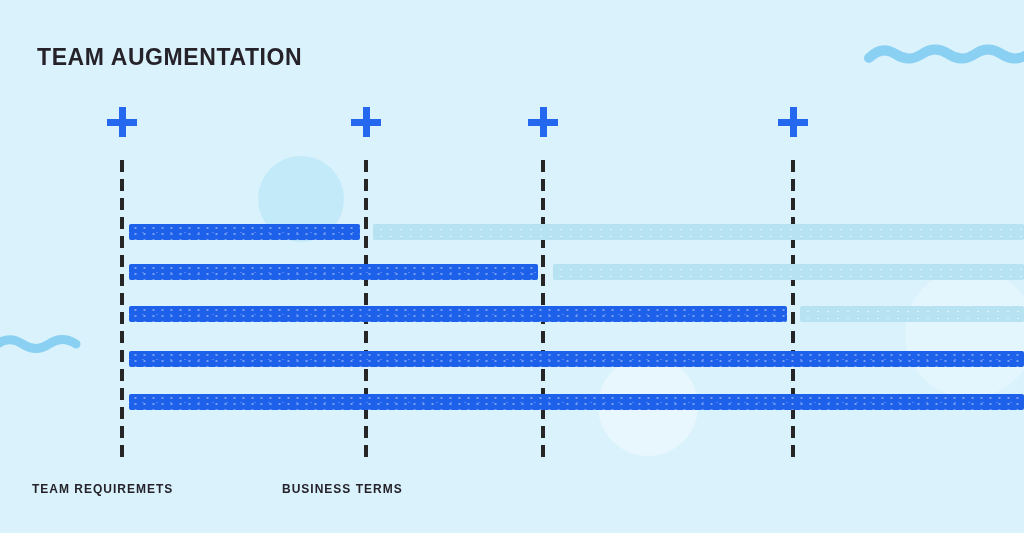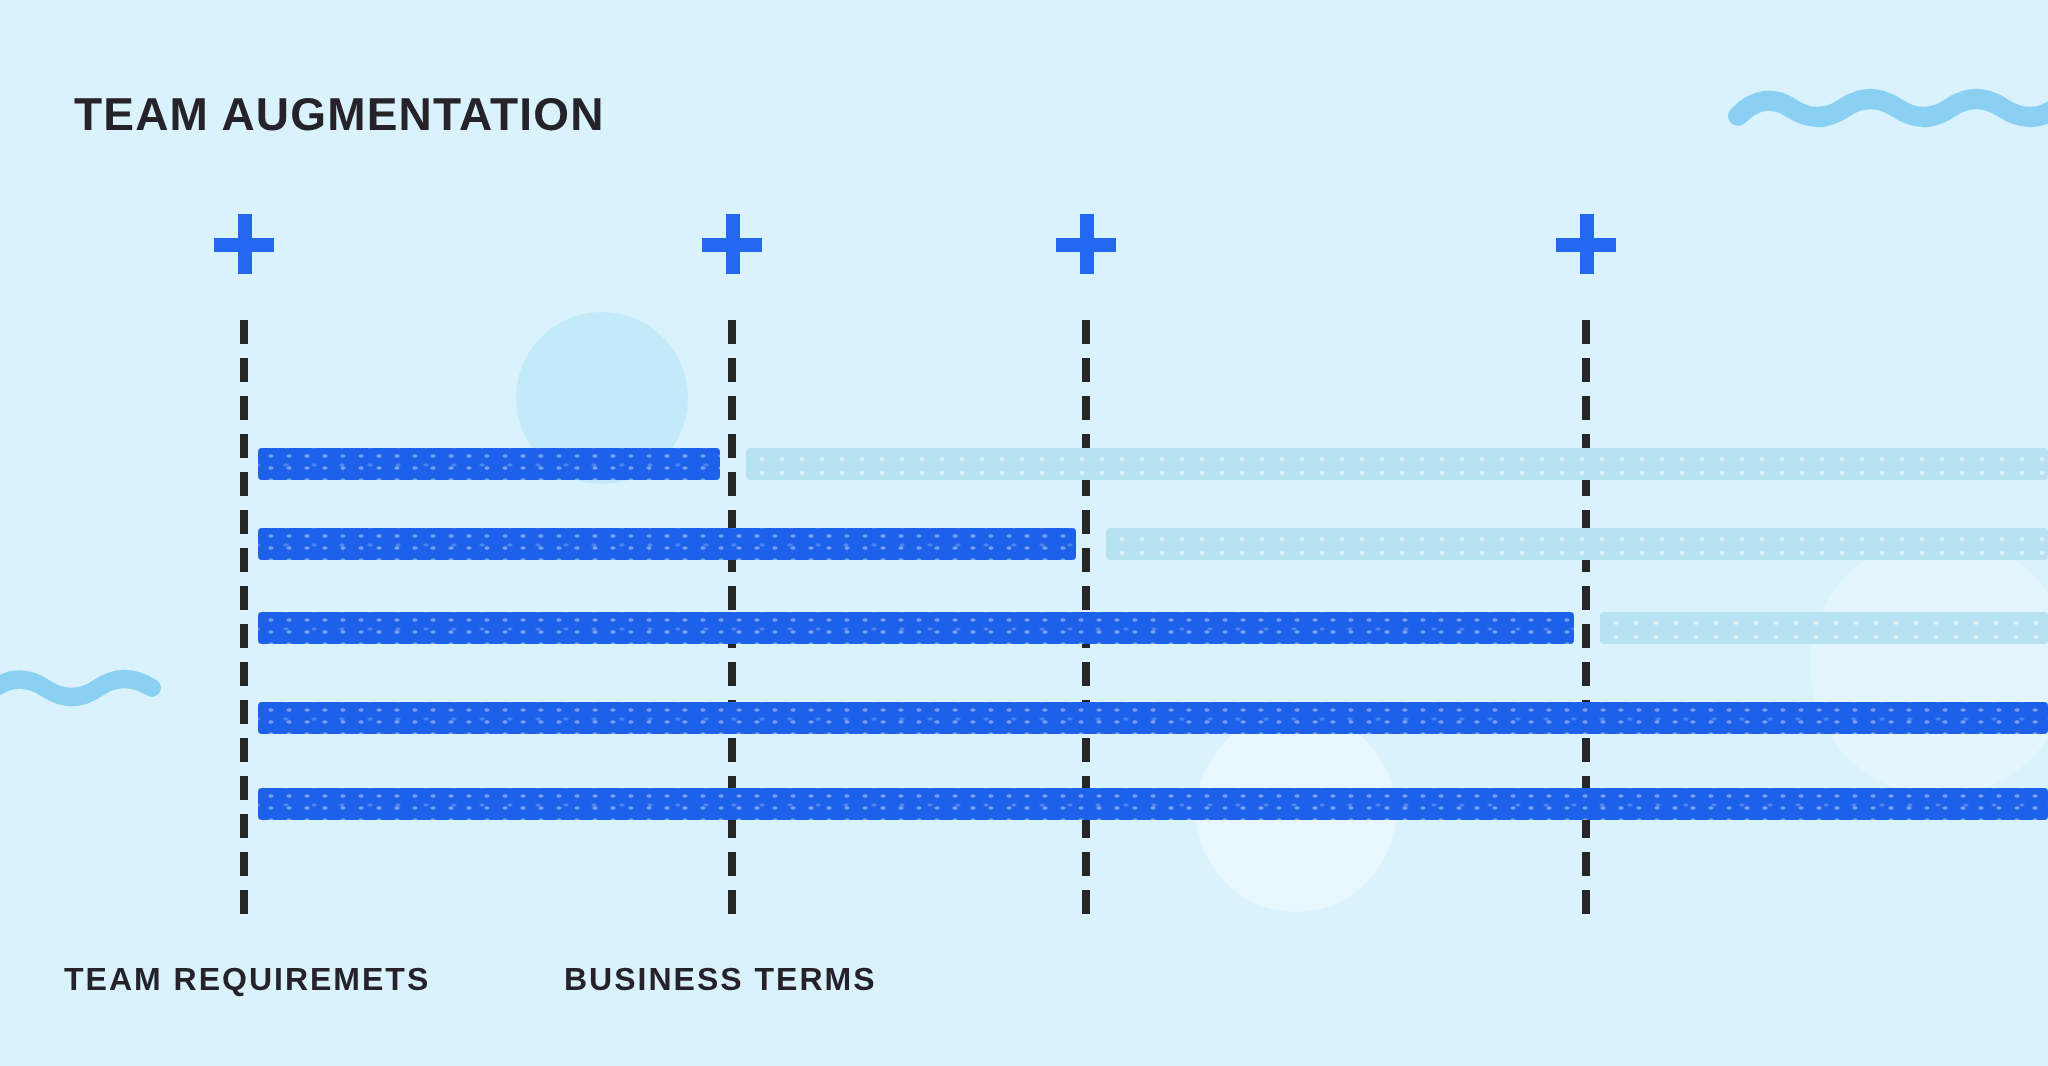--- a/index.html
+++ b/index.html
@@ -30,21 +30,21 @@
   .plus::before{content:"";position:absolute;left:0;right:0;top:11.5px;height:7px;background:var(--plus,#2468f0);}
   .plus::after{content:"";position:absolute;top:0;bottom:0;left:11.5px;width:7px;background:var(--plus,#2468f0);}
   
   .mline{
     position:absolute;top:160px;height:302px;width:4px;z-index:2;
     background:repeating-linear-gradient(to bottom,var(--dashed-line,#262626) 0 12px,transparent 12px 19px);
   }
   
   .mlabel{
     position:absolute;top:482px;z-index:4;
-    font-size:16px;font-weight:800;letter-spacing:1px;
+    font-size:12px;font-weight:800;letter-spacing:1px;
     color:var(--text,#26222a);white-space:nowrap;
   }
   
   .seg{position:absolute;height:16px;z-index:3;border-radius:2px;}
   .seg.active{
     background-color:var(--bar-active,#1d60ea);
     background-image:
       radial-gradient(rgba(255,255,255,.40) 1px,transparent 1.5px),
       radial-gradient(rgba(255,255,255,.22) 1px,transparent 1.5px);
     background-size:9px 6px,14px 9px;

